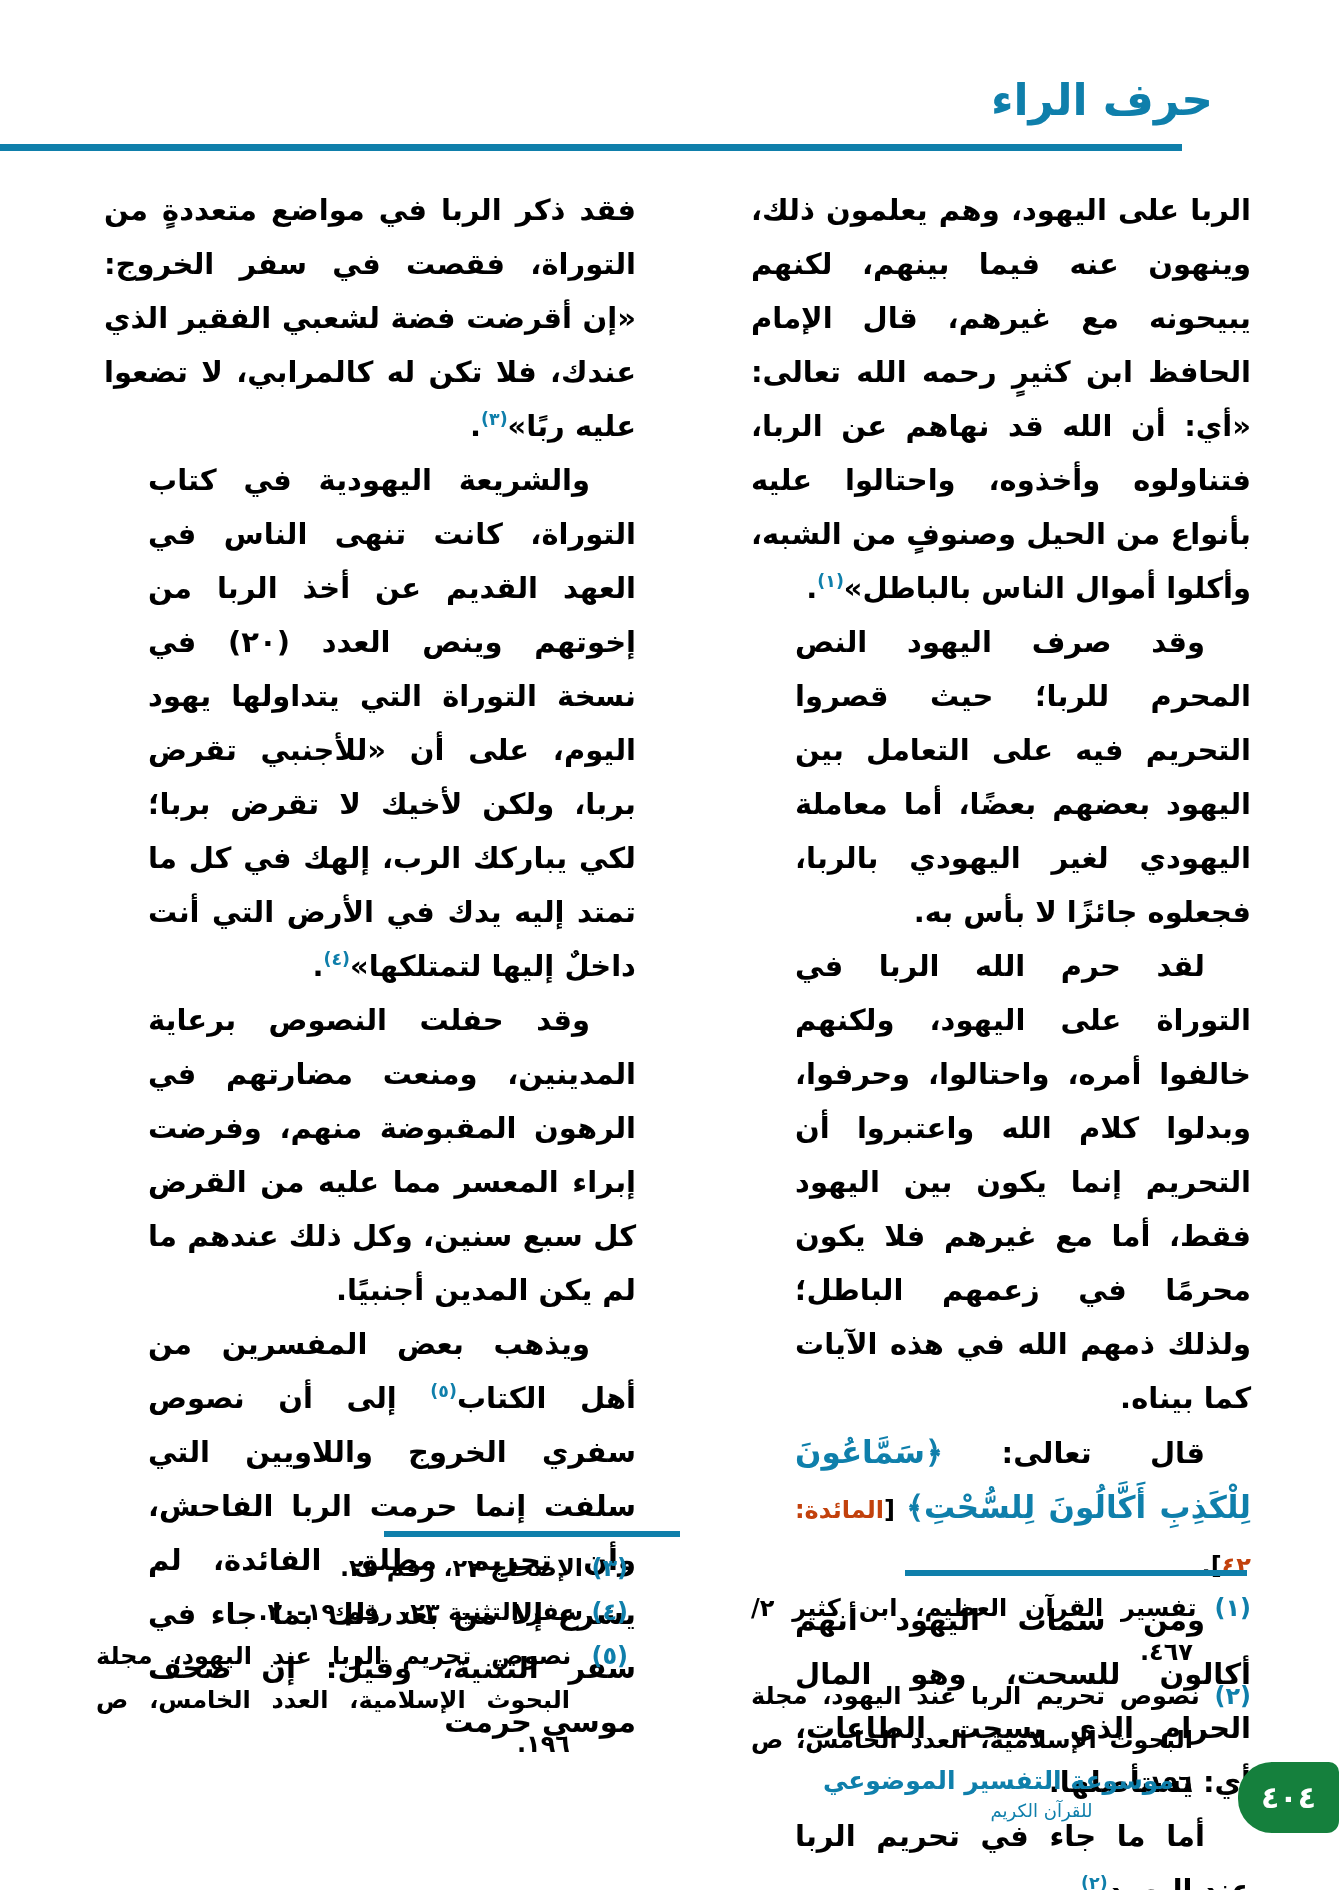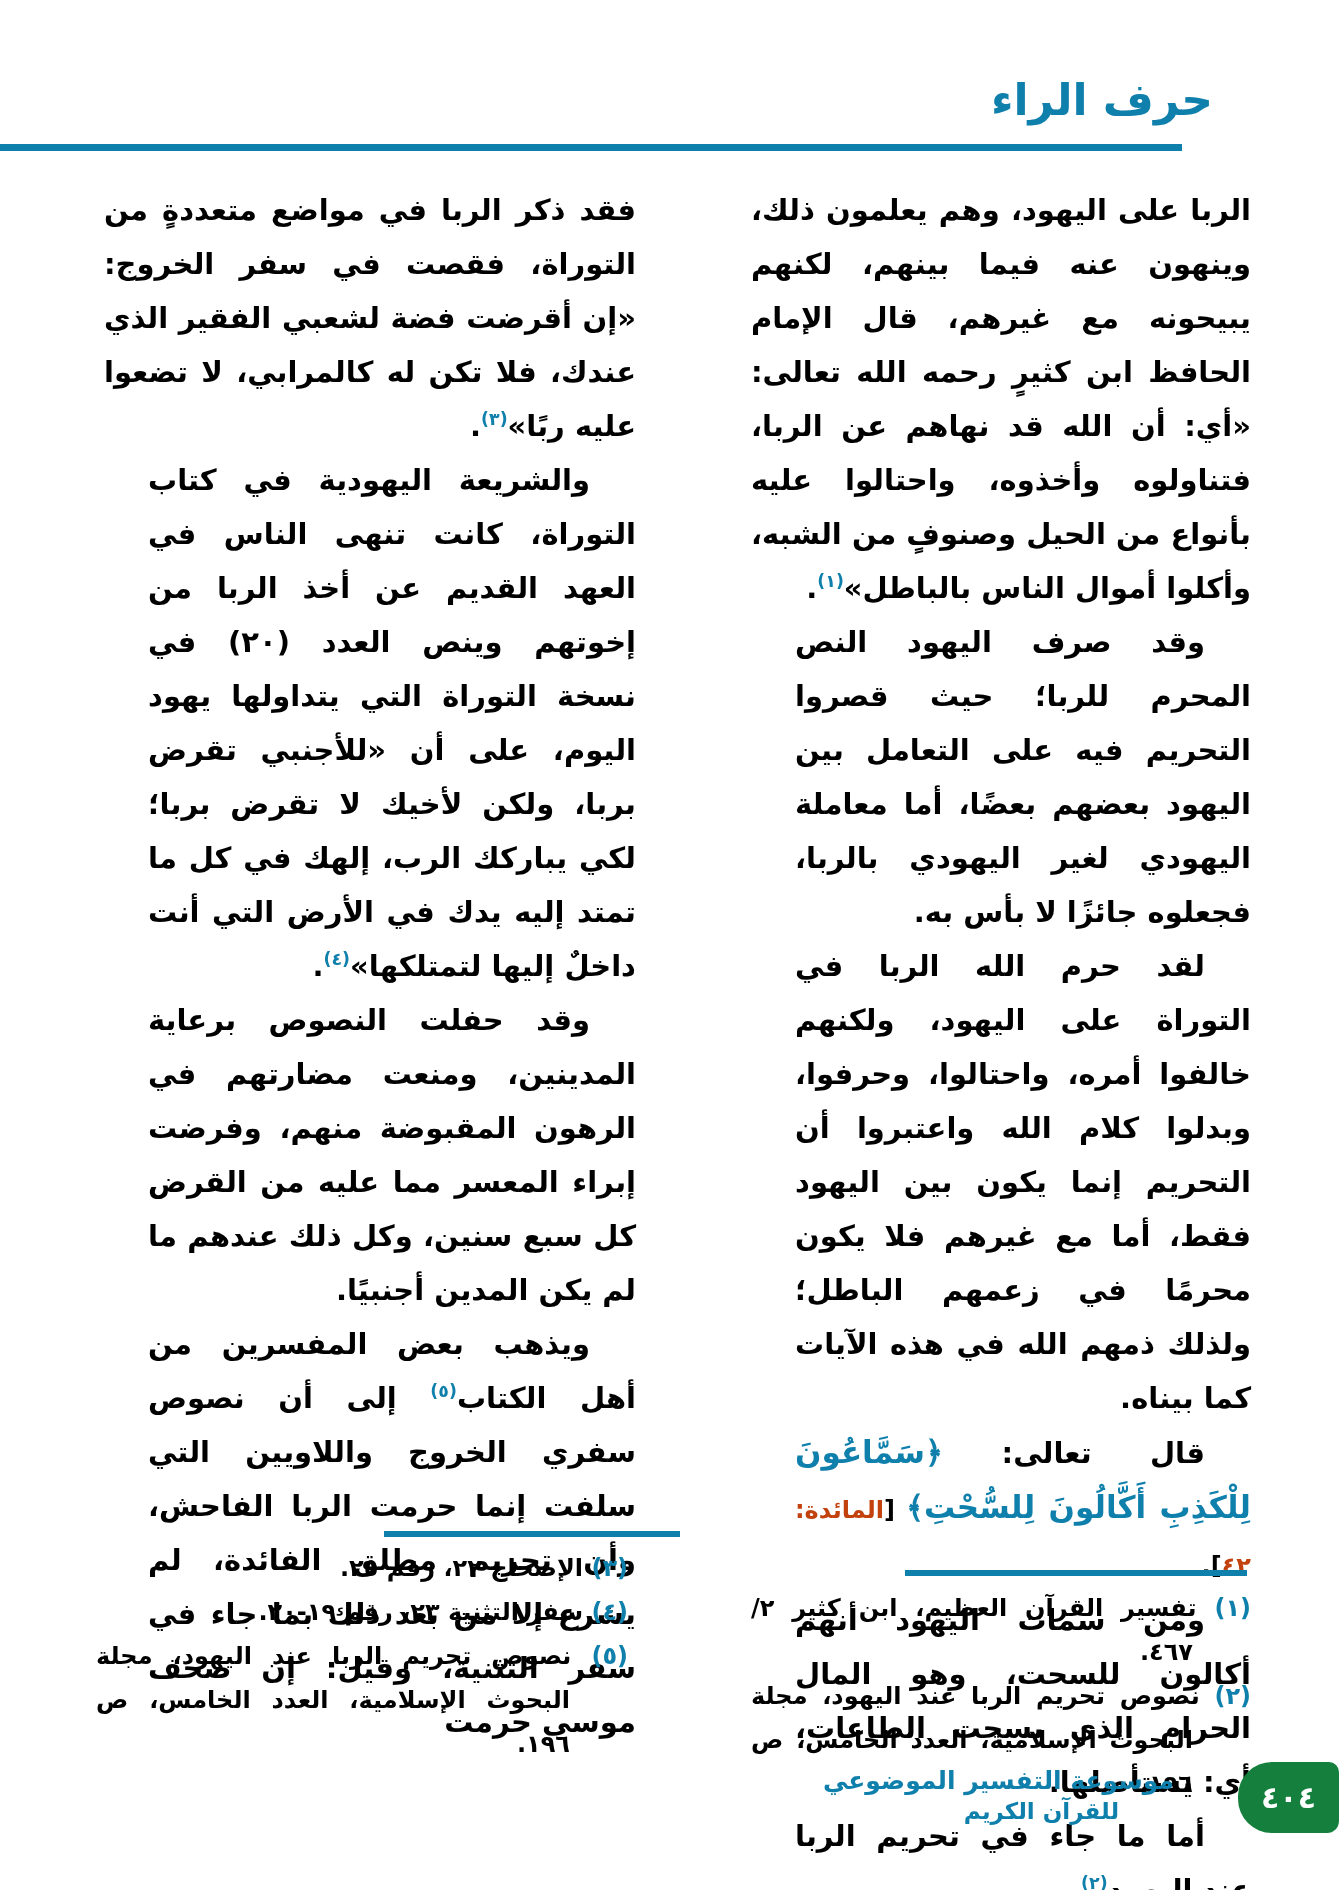--- a/index.html
+++ b/index.html
@@ -71,22 +71,22 @@
     text-align:center;
     color:#0f7fab;
   }
   .logo-title{
     font-size:25px;
     font-weight:bold;
     line-height:36px;
     white-space:nowrap;
   }
   .logo-subtitle{
-    font-size:23px;
-    font-weight:bold;
+    font-size:18px;
+    font-weight:normal;
     line-height:24px;
   }
   .page-pill{
     position:absolute;
     top:1762px;right:0;
     width:101px;height:71px;
     background:#15803d;
     border-radius:34px 10px 12px 34px;
     display:flex;align-items:center;justify-content:center;
     color:#ffffff;

